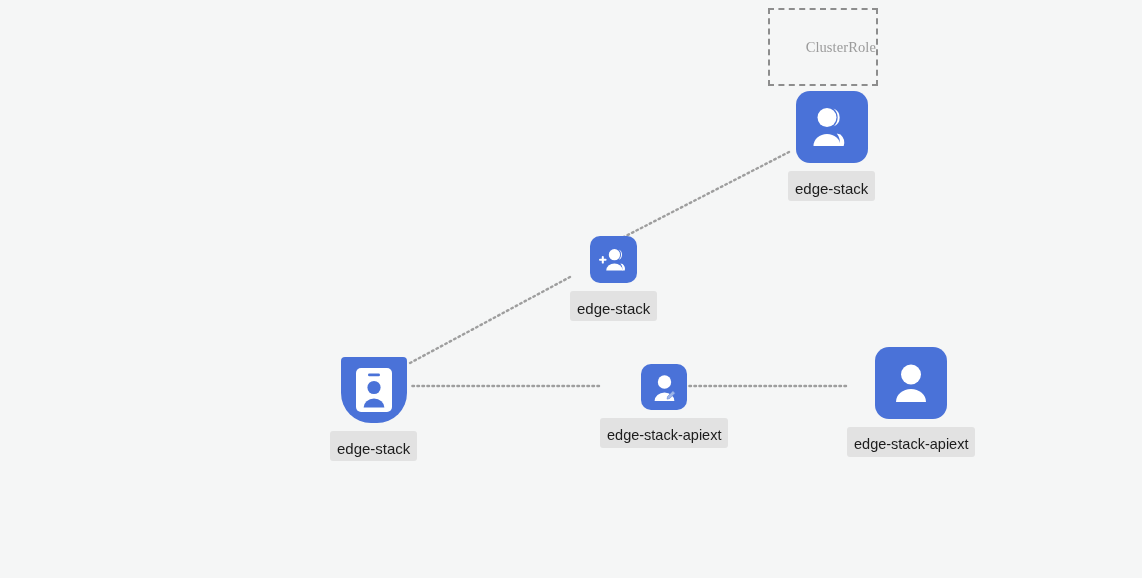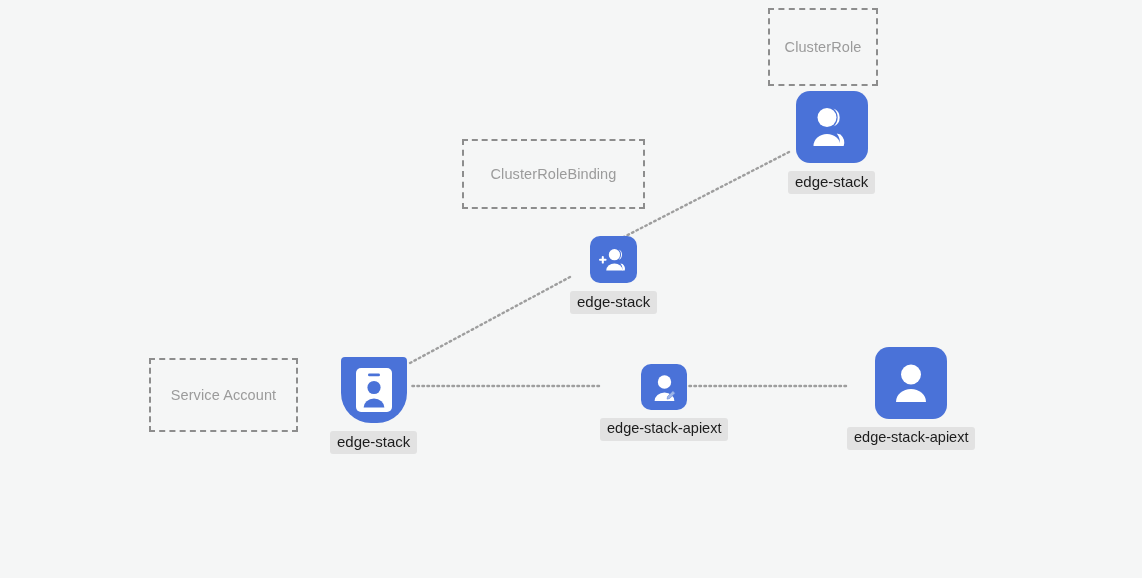--- a/index.html
+++ b/index.html
@@ -29,21 +29,22 @@
   }
 
   
   .group-box {
     position: absolute;
     box-sizing: border-box;
     border: 2px dashed #8d8d8d;
     background: transparent;
     display: flex;
     align-items: center;
-    justify-content: center;
+    justify-content: flex-end;
+    font-family: Liberation Serif, serif;
   }
   .group-label {
     color: #9b9b9b;
     font-size: 14.5px;
     letter-spacing: 0.1px;
     white-space: nowrap;
   }
 
   
   .node {
@@ -61,21 +62,21 @@
   }
   .shape-rounded { border-radius: 14px; }
   .shape-badge   { border-radius: 4px 4px 30px 30px; }
   .shape-small   { border-radius: 10px; }
 
   .node-label {
     margin-top: 8px;
     background: #e2e2e2;
     color: #1c1c1c;
     font-size: 15px;
-    padding: 2px 7px 4px 7px;
+    padding: 9px 7px 4px 7px;
     border-radius: 3px;
     white-space: nowrap;
     line-height: 1.15;
   }
   .node-label.small { font-size: 14.5px; }
 </style>
 </head>
 <body>
 
 <div id="canvas">
@@ -90,27 +91,21 @@
     <line x1="846" y1="386" x2="647" y2="386" stroke="#9e9e9e" stroke-width="2.4" stroke-dasharray="1.6 3.4" stroke-linecap="round"></line>
 
     <line x1="599" y1="386" x2="412" y2="386" stroke="#9e9e9e" stroke-width="2.4" stroke-dasharray="1.6 3.4" stroke-linecap="round"></line>
     <polygon points="0,0 18,-6 18,6" fill="#989898" transform="translate(396,386) rotate(180)"></polygon>
   </svg>
 
   <div class="group-box" style="left:768px; top:8px; width:110px; height:78px;">
     <span class="group-label">ClusterRole</span>
   </div>
 
-  <div class="group-box" style="left:462px; top:139px; width:183px; height:70px;">
-    <span class="group-label">ClusterRoleBinding</span>
-  </div>
 
-  <div class="group-box" style="left:149px; top:358px; width:149px; height:74px;">
-    <span class="group-label">Service Account</span>
-  </div>
 
 
 
   <div class="node" style="left:788px; top:91px;">
     <div class="node-icon shape-rounded" style="width:72px; height:72px;">
       <svg width="46" height="42" viewBox="0 0 46 42">
         <circle cx="18" cy="11.5" r="9.5" fill="#ffffff"></circle>
         <path d="M4.5 40 a13.5 12 0 0 1 27 0 z" fill="#ffffff"></path>
         <path d="M24.5 2.6 a9.5 9.5 0 0 1 0 17.8 a11.6 11.6 0 0 0 0 -17.8 z" fill="#ffffff"></path>
         <path d="M31.5 28.5 a13.5 12 0 0 1 3.2 11.5 h-4.4 a15 14 0 0 0 -2.6 -12.6 z" fill="#ffffff"></path>

